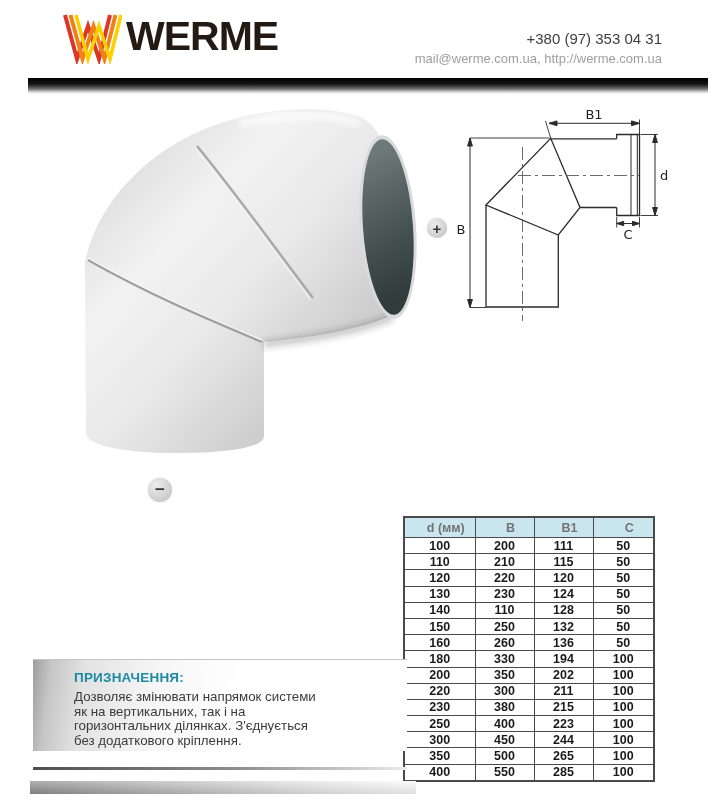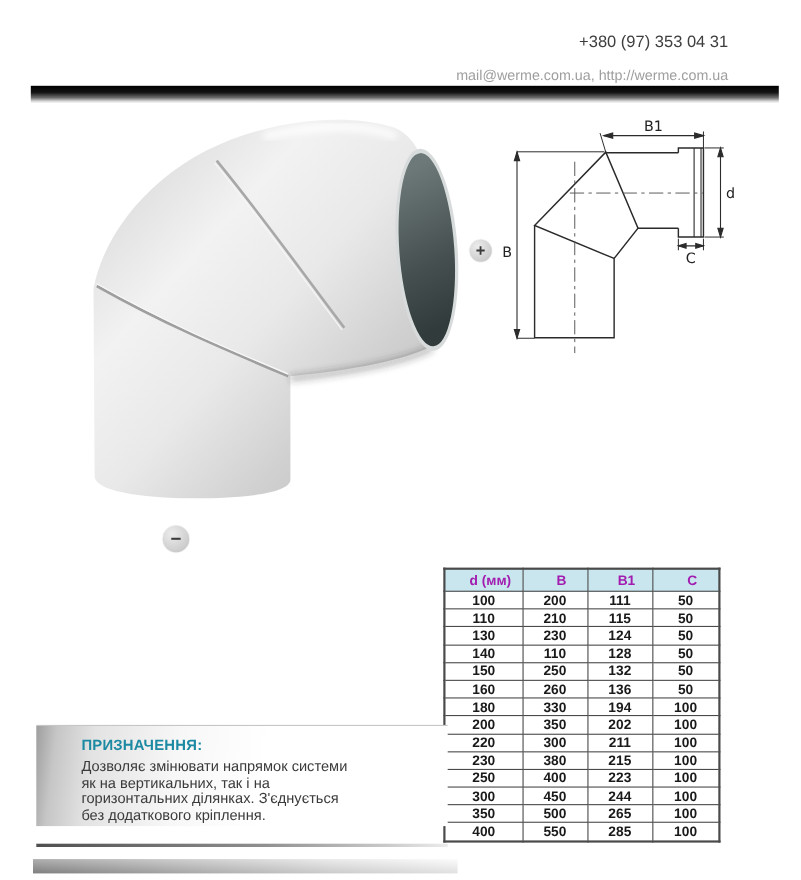--- a/index.html
+++ b/index.html
@@ -6,21 +6,21 @@
   .page{position:relative;width:728px;height:800px;background:#fff;overflow:hidden;
         font-family:"Liberation Sans",sans-serif;}
 
   
   .logo{position:absolute;left:62px;top:12px;display:flex;align-items:flex-start;}
   .logo-mark{width:60px;height:52px;}
   .logo-text{font-size:41px;font-weight:700;letter-spacing:-1px;color:#241a14;
              line-height:48px;margin-left:4px;}
   .contact{position:absolute;top:10px;right:66px;text-align:right;}
   .contact .phone{font-size:15px;line-height:17px;color:#3e3e3e;margin-top:20px;}
-  .contact .mail{font-size:13px;line-height:15px;color:#9e9e9e;margin-top:14px;}
+  .contact .mail{font-size:13px;line-height:15px;color:#9e9e9e;margin-top:4px;}
   .header-rule{position:absolute;left:28px;top:78px;width:680px;height:16px;
      background:linear-gradient(to bottom,#000 0%,#141414 38%,#6f6f6f 68%,#d9d9d9 88%,#fff 100%);}
 
   
   .zoom-btn{position:absolute;border-radius:50%;
      background:radial-gradient(circle at 35% 30%, #ececec 0%, #cdcdcd 70%, #bdbdbd 100%);
      color:#3a3a3a;display:flex;align-items:center;justify-content:center;
      font-weight:bold;box-shadow:0 0 1px rgba(0,0,0,.35);cursor:pointer;}
   .zoom-in{left:427px;top:218px;width:20px;height:20px;font-size:15px;}
   .zoom-out{left:148px;top:478px;width:24px;height:24px;font-size:17px;}
@@ -28,40 +28,50 @@
   
   .photo-svg{position:absolute;left:55px;top:95px;}
   .diagram-svg{position:absolute;left:450px;top:102px;}
   .dim-label{font-size:13px;fill:#222;font-family:"DejaVu Sans",sans-serif;}
 
   
   .dim-table{position:absolute;left:403px;top:516px;border-collapse:collapse;
      border:2px solid #4a4a4a;table-layout:fixed;width:250px;}
   .dim-table th,.dim-table td{border:1px solid #4a4a4a;text-align:center;padding:0;
      font-weight:bold;font-family:"Liberation Sans",sans-serif;}
-  .dim-table th{background:#c9e6ef;color:#a21caf;font-size:12.5px;height:19px;padding-left:12px;}
+  .dim-table th{background:#c9e6ef;color:#737373;font-size:12.5px;height:19px;padding-left:12px;}
   .dim-table td{background:#fff;color:#1a1a1a;font-size:12.5px;height:15.2px;}
 
   
   .purpose{position:absolute;left:33px;top:659px;width:374px;height:92px;
      background:linear-gradient(97deg,#9e9e9e 0%,#c6c6c6 5%,#e3e3e3 14%,#f7f7f7 34%,#ffffff 55%);
      border-top:1px solid #c6c6c6;box-sizing:border-box;padding:10px 0 0 41px;}
   .purpose-title{font-size:13.5px;font-weight:bold;color:#1d8aa3;margin-bottom:5px;letter-spacing:.2px;}
   .purpose-line{font-size:13.3px;line-height:14.7px;color:#3b3b3b;}
   .purpose-underline{position:absolute;left:33px;top:767px;width:374px;height:3px;
      background:linear-gradient(to right,#4f4f4f,#8f8f8f 55%,#c9c9c9 85%,#ececec);}
   .purpose-bar{position:absolute;left:30px;top:781px;width:386px;height:13px;
      background:linear-gradient(to bottom,rgba(255,255,255,.30),rgba(0,0,0,.10)),
                 linear-gradient(to right,#8d8d8d,#b9b9b9 35%,#e2e2e2 70%,#fafafa);}
 </style>
 </head>
 <body>
 
 <div class="page">
 
+  <div class="logo">
+    <svg class="logo-mark" viewBox="0 0 60 52">
+      <g fill="none" stroke-width="4" stroke-linecap="butt">
+        <path d="M3,3 L15,47 L26,14 L37,47 L48,3" stroke="#dd3526"></path>
+        <path d="M8.5,3 L20.5,47 L31.5,14 L42.5,47 L53.5,3" stroke="#f08119"></path>
+        <path d="M14,3 L26,47 L37,14 L48,47 L59,3" stroke="#fccf00" stroke-width="3.6"></path>
+      </g>
+    </svg>
+    <div class="logo-text">WERME</div>
+  </div>
 
   <div class="contact">
     <div class="phone">+380 (97) 353 04 31</div>
     <div class="mail">mail@werme.com.ua, http://werme.com.ua</div>
   </div>
 
   <div class="header-rule"></div>
 
   <svg class="photo-svg" width="380" height="380" viewBox="55 95 380 380">
     <defs>
@@ -195,20 +205,26 @@
           <td>111</td>
           <td>50</td>
         </tr>
         <tr>
           <td>110</td>
           <td>210</td>
           <td>115</td>
           <td>50</td>
         </tr>
         <tr>
+          <td>120</td>
+          <td>220</td>
+          <td>120</td>
+          <td>50</td>
+        </tr>
+        <tr>
           <td>130</td>
           <td>230</td>
           <td>124</td>
           <td>50</td>
         </tr>
         <tr>
           <td>140</td>
           <td>110</td>
           <td>128</td>
           <td>50</td>

